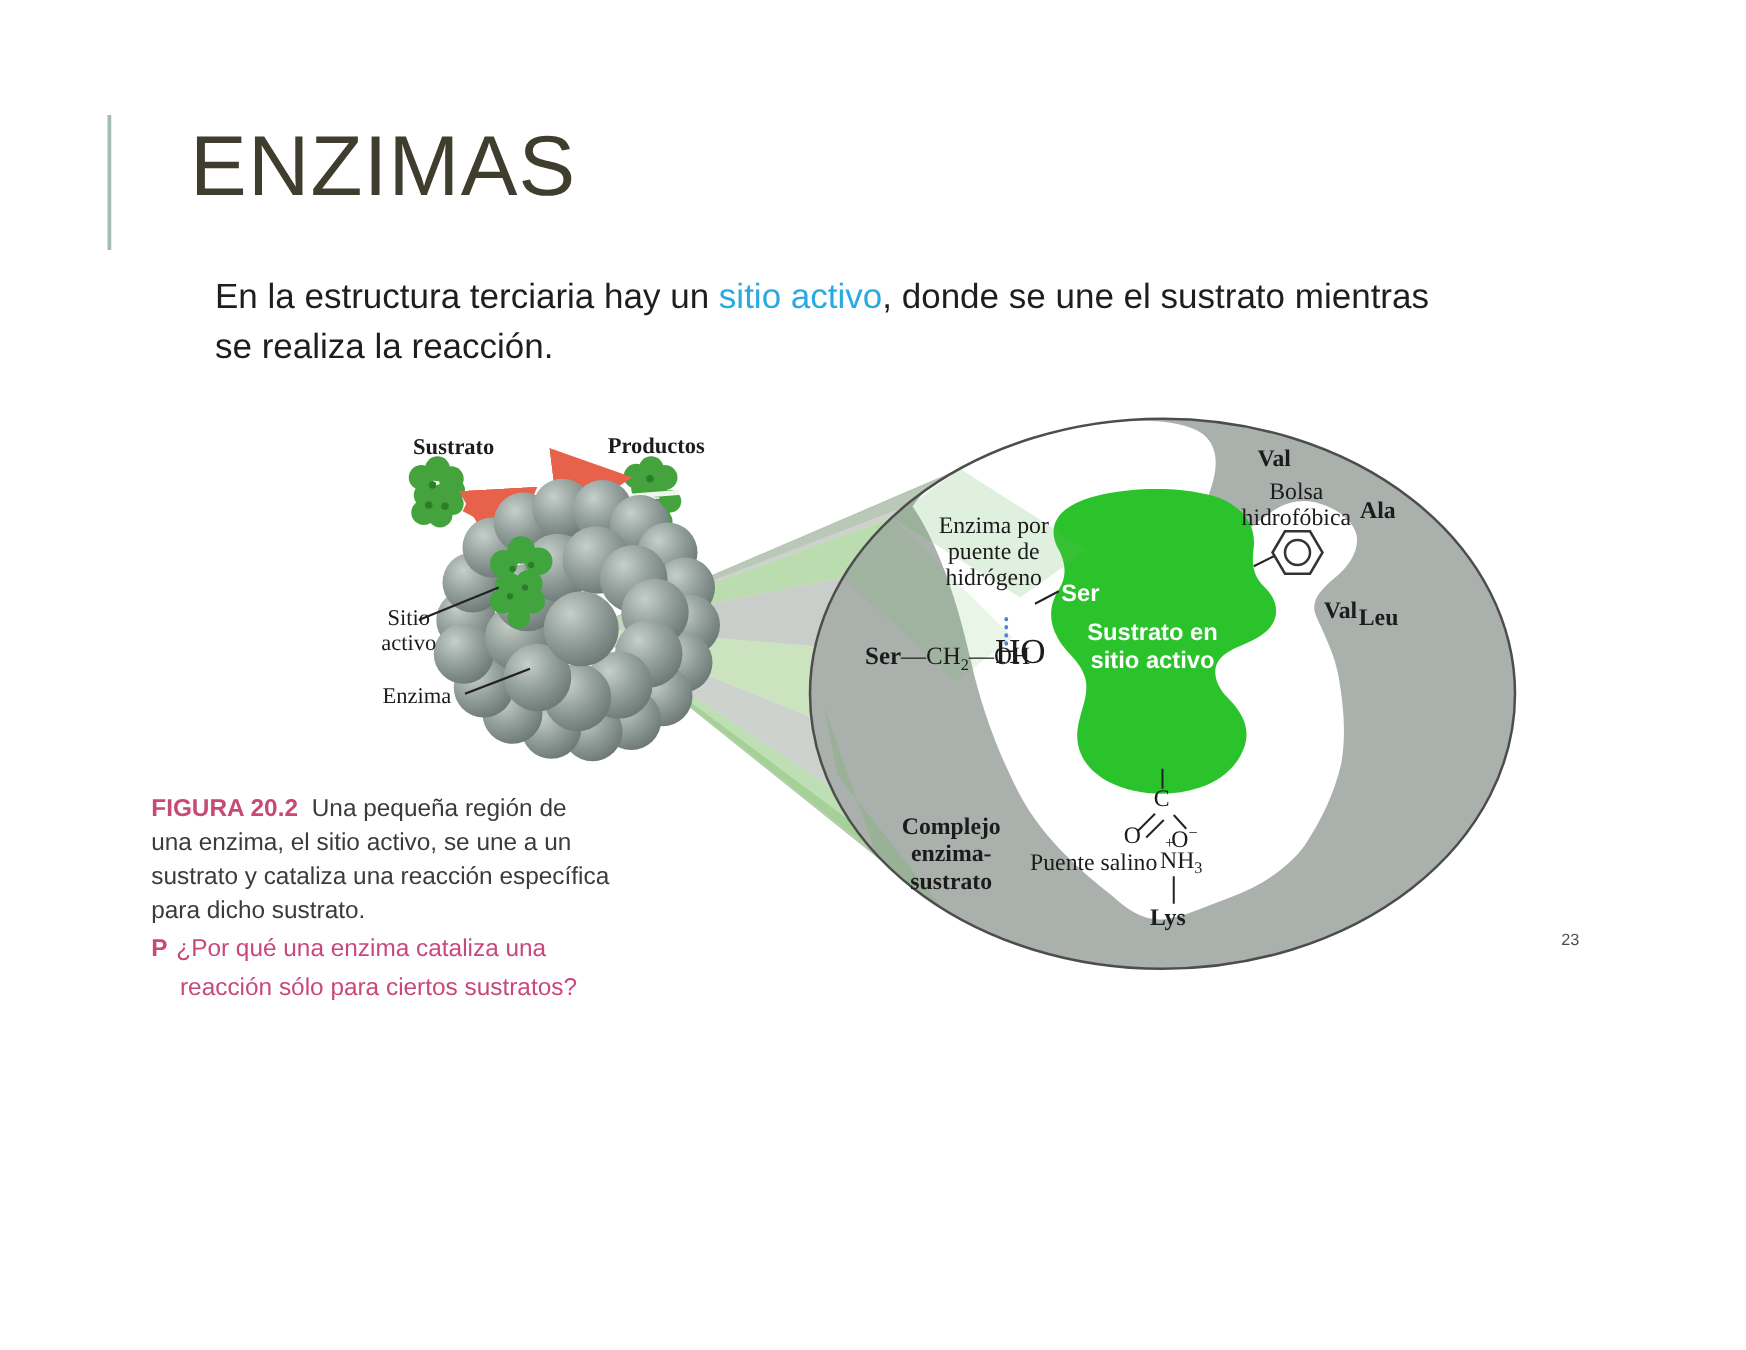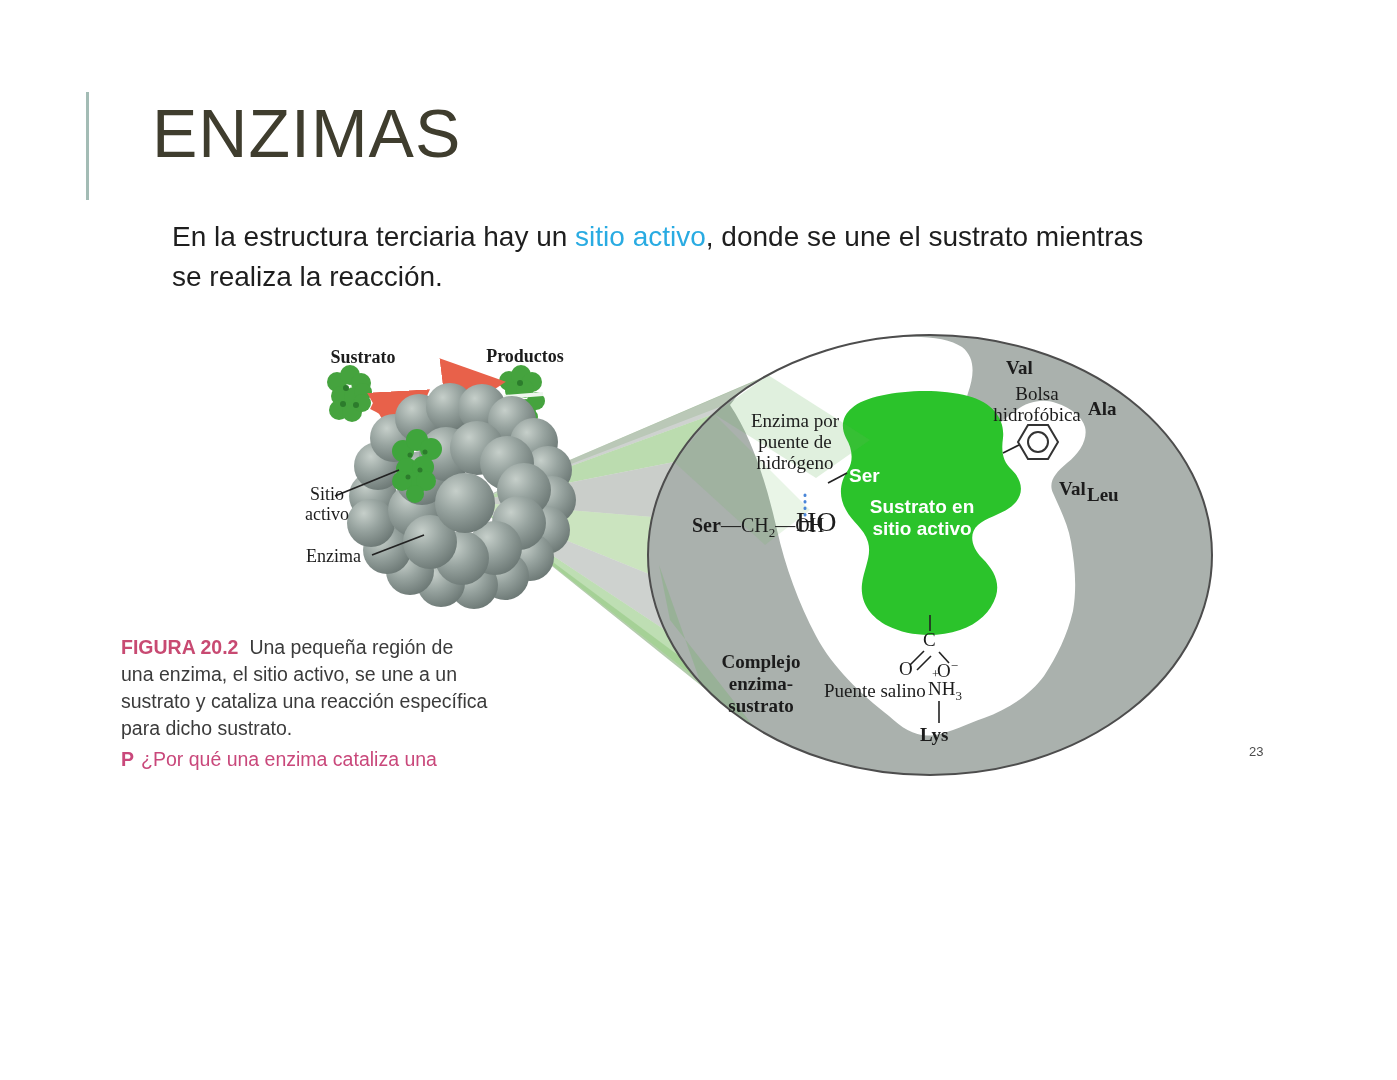--- a/index.html
+++ b/index.html
@@ -244,16 +244,17 @@
     <div class="flabel amine" style="left:818px;top:358px;"><span class="plus">+</span><span>NH</span><sub>3</sub></div>
     <div class="flabel b" style="left:810px;top:404px;">Lys</div>
   </div>
 
   <div class="caption">
     <div><span class="fig-label b">FIGURA 20.2</span><span>Una pequeña región de</span></div>
     <div>una enzima, el sitio activo, se une a un</div>
     <div>sustrato y cataliza una reacción específica</div>
     <div>para dicho sustrato.</div>
     <div class="cap-q"><span class="p-label">P</span><span>¿Por qué una enzima cataliza una</span></div>
+    <div class="cap-q q2">reacción sólo para ciertos sustratos?</div>
   </div>
 
   <div class="page-num">23</div>
 </div>
 
 </body></html>

